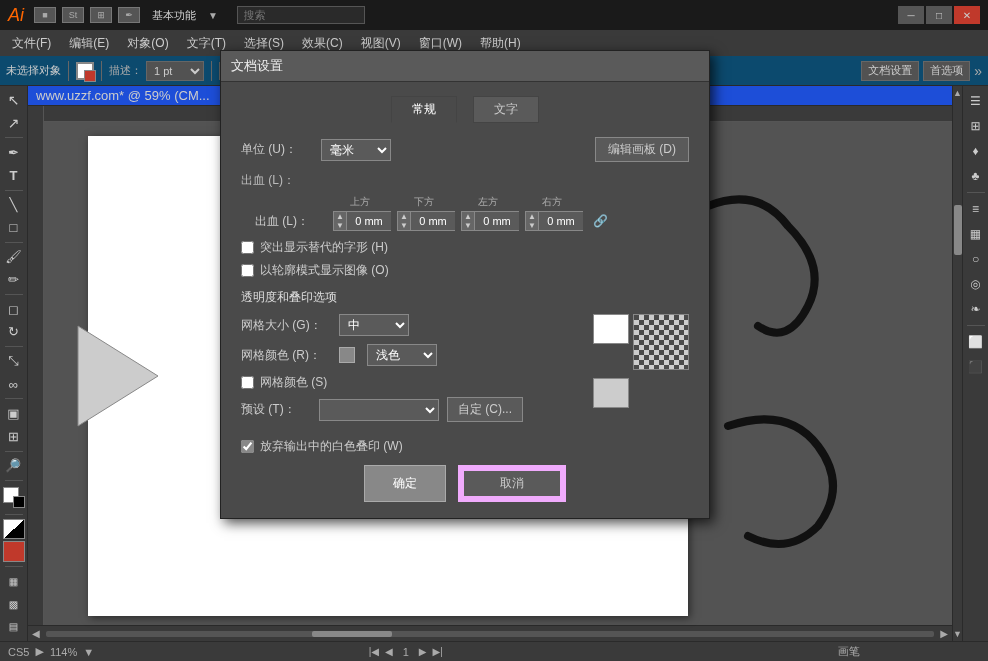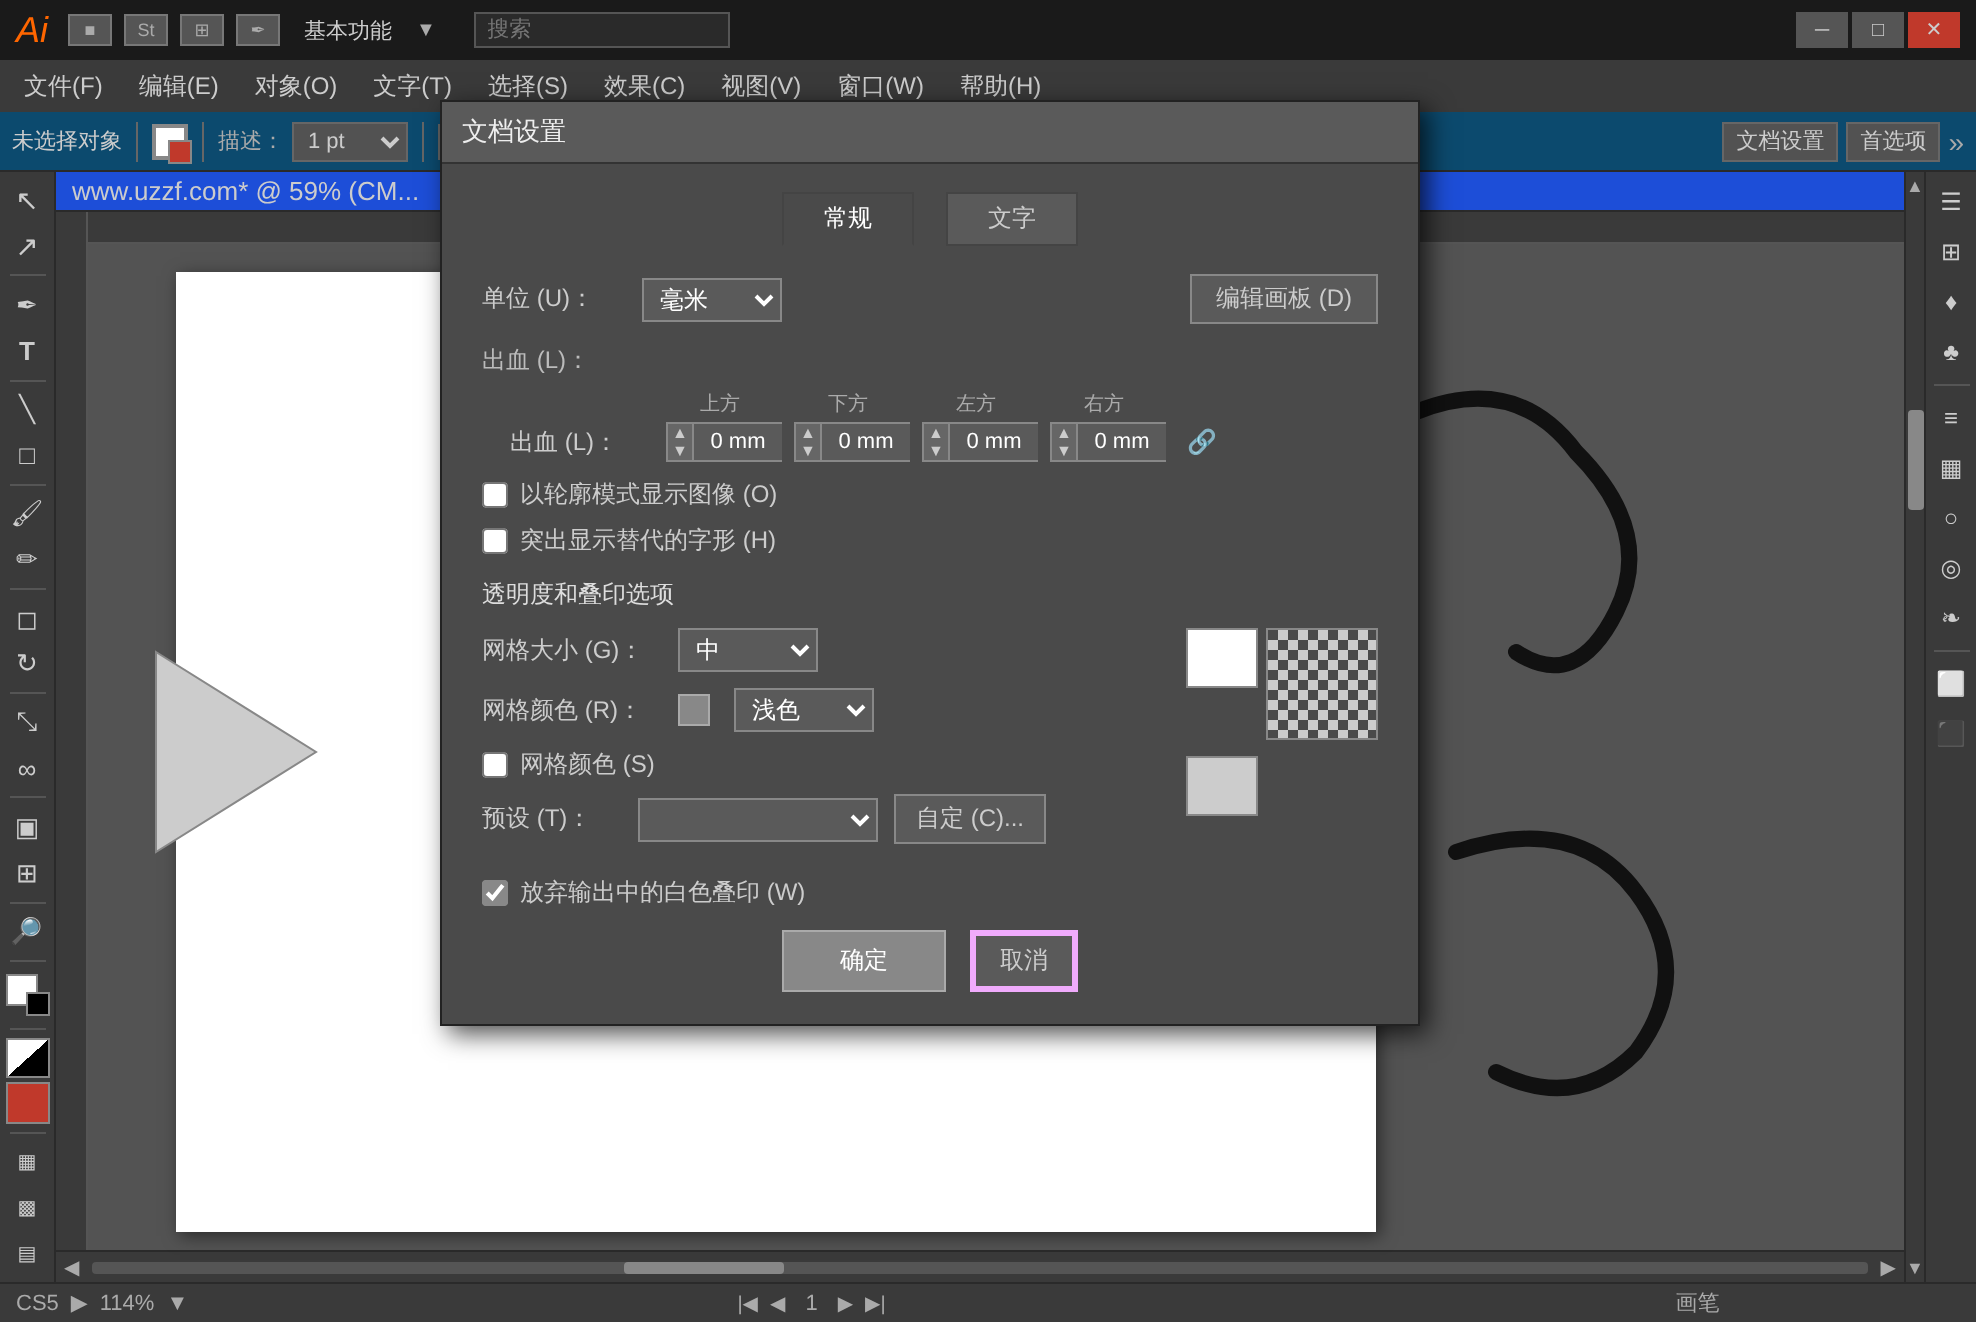--- a/index.html
+++ b/index.html
@@ -207,21 +207,21 @@
 
     
     .preset-row { display: flex; align-items: center; gap: 8px; margin-bottom: 8px; }
     .preset-label { min-width: 70px; color: #ccc; font-size: 12px; }
     .preset-select { background: #5a5a5a; border: 1px solid #888; color: #fff; padding: 2px 4px; font-size: 12px; height: 22px; flex: 1; max-width: 120px; }
     .custom-btn { background: #5a5a5a; border: 1px solid #888; color: #ccc; padding: 3px 10px; font-size: 12px; cursor: pointer; }
 
     
     #dialog-buttons { display: flex; justify-content: center; gap: 12px; margin-top: 10px; }
     .dlg-ok { background: #888; border: 1px solid #aaa; color: #fff; padding: 4px 28px; font-size: 12px; cursor: pointer; }
-    .dlg-cancel { background: #5a5a5a; border: 3px solid #f0abfc; color: #ccc; padding: 4px 12px; font-size: 12px; cursor: pointer; }
+    .dlg-cancel { background: #5a5a5a; border: 6px solid #f0abfc; color: #ccc; padding: 4px 36px; font-size: 12px; cursor: pointer; }
   </style>
 </head>
 <body>
 
 <div id="titlebar">
   <div id="titlebar-left">
     <span id="ai-logo">Ai</span>
     <span class="title-icon">■</span>
     <span class="title-icon">St</span>
     <span class="title-icon">⊞</span>
@@ -452,26 +452,26 @@
 
           <div class="bleed-input-wrap">
             <div class="spin-btn">▲<br>▼</div>
             <input class="num-input" type="text" value="0 mm" style="">
           </div>
           <div class="lock-icon">🔗</div>
         </div>
       </div>
 
       <div class="check-row">
+        <input type="checkbox" id="cb2" style="">
+        <label for="cb2">突出显示替代的字形 (H)</label>
+      </div>
+      <div class="check-row">
         <input type="checkbox" id="cb1" style="">
         <label for="cb1">以轮廓模式显示图像 (O)</label>
-      </div>
-      <div class="check-row">
-        <input type="checkbox" id="cb2" style="">
-        <label for="cb2">突出显示替代的字形 (H)</label>
       </div>
 
       <div class="section-heading">透明度和叠印选项</div>
 
       <div style="display:flex;gap:12px;">
         <div style="flex:1;">
 
           <div class="trans-row">
             <span class="trans-label">网格大小 (G)：</span>
             <select class="trans-select">

